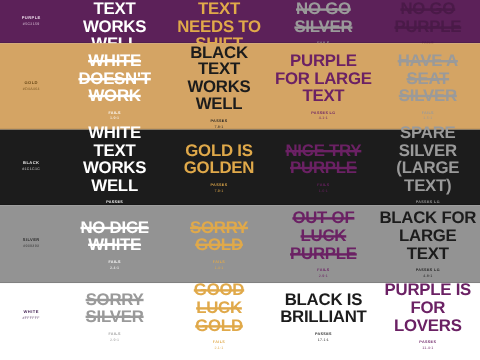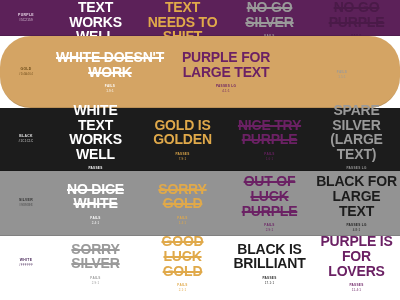--- a/index.html
+++ b/index.html
@@ -109,21 +109,21 @@
   .row-gold .row-label .rl-name,
   .row-gold .row-label .rl-hex { color:#6b4a18; }
   .row-black .row-label .rl-name,
   .row-black .row-label .rl-hex { color:#e6e6e6; }
   .row-silver .row-label .rl-name,
   .row-silver .row-label .rl-hex { color:#2e2e2e; }
   .row-white .row-label .rl-name,
   .row-white .row-label .rl-hex { color:#4a2a5a; }
 
   .row-purple{ height:36px; }
-  .row-gold{ height:72px;border-radius:31px; }
+  .row-gold{ height:72px; }
   .row-black{ height:63px; }
   .row-silver{ height:65px; }
   .row-white{ height:54px; border-bottom:none; }
 
   .row-purple .cell{ padding-top:0; padding-bottom:2px; justify-content:flex-start; }
 </style>
 </head>
 <body>
 
 <div id="grid">
@@ -166,28 +166,36 @@
         <span class="rl-name">GOLD</span>
         <span class="rl-hex">#D4A464</span>
       </div>
       <div class="cell sz-normal fail">
         <div class="cell-text tx-white">WHITE DOESN'T WORK</div>
         <div class="cell-meta tx-white">
           <span class="m-label">FAILS</span>
           <span class="m-ratio">1.9:1</span>
         </div>
       </div>
+      <div class="cell sz-normal pass">
+        <div class="cell-text tx-black">BLACK TEXT WORKS WELL</div>
+        <div class="cell-meta tx-black">
+          <span class="m-label">PASSES</span>
+          <span class="m-ratio">7.8:1</span>
+        </div>
+      </div>
       <div class="cell sz-large pass">
         <div class="cell-text tx-purple">PURPLE FOR LARGE TEXT</div>
         <div class="cell-meta tx-purple">
           <span class="m-label">PASSES LG</span>
           <span class="m-ratio">4.1:1</span>
         </div>
       </div>
       <div class="cell sz-normal fail">
+        <div class="cell-text tx-silver">HAVE A SEAT SILVER</div>
         <div class="cell-meta tx-silver">
           <span class="m-label">FAILS</span>
           <span class="m-ratio">1.5:1</span>
         </div>
       </div>
     </div>
     <div class="row bg-black row-black">
       <div class="row-label">
         <span class="rl-name">BLACK</span>
         <span class="rl-hex">#1C1C1C</span>

